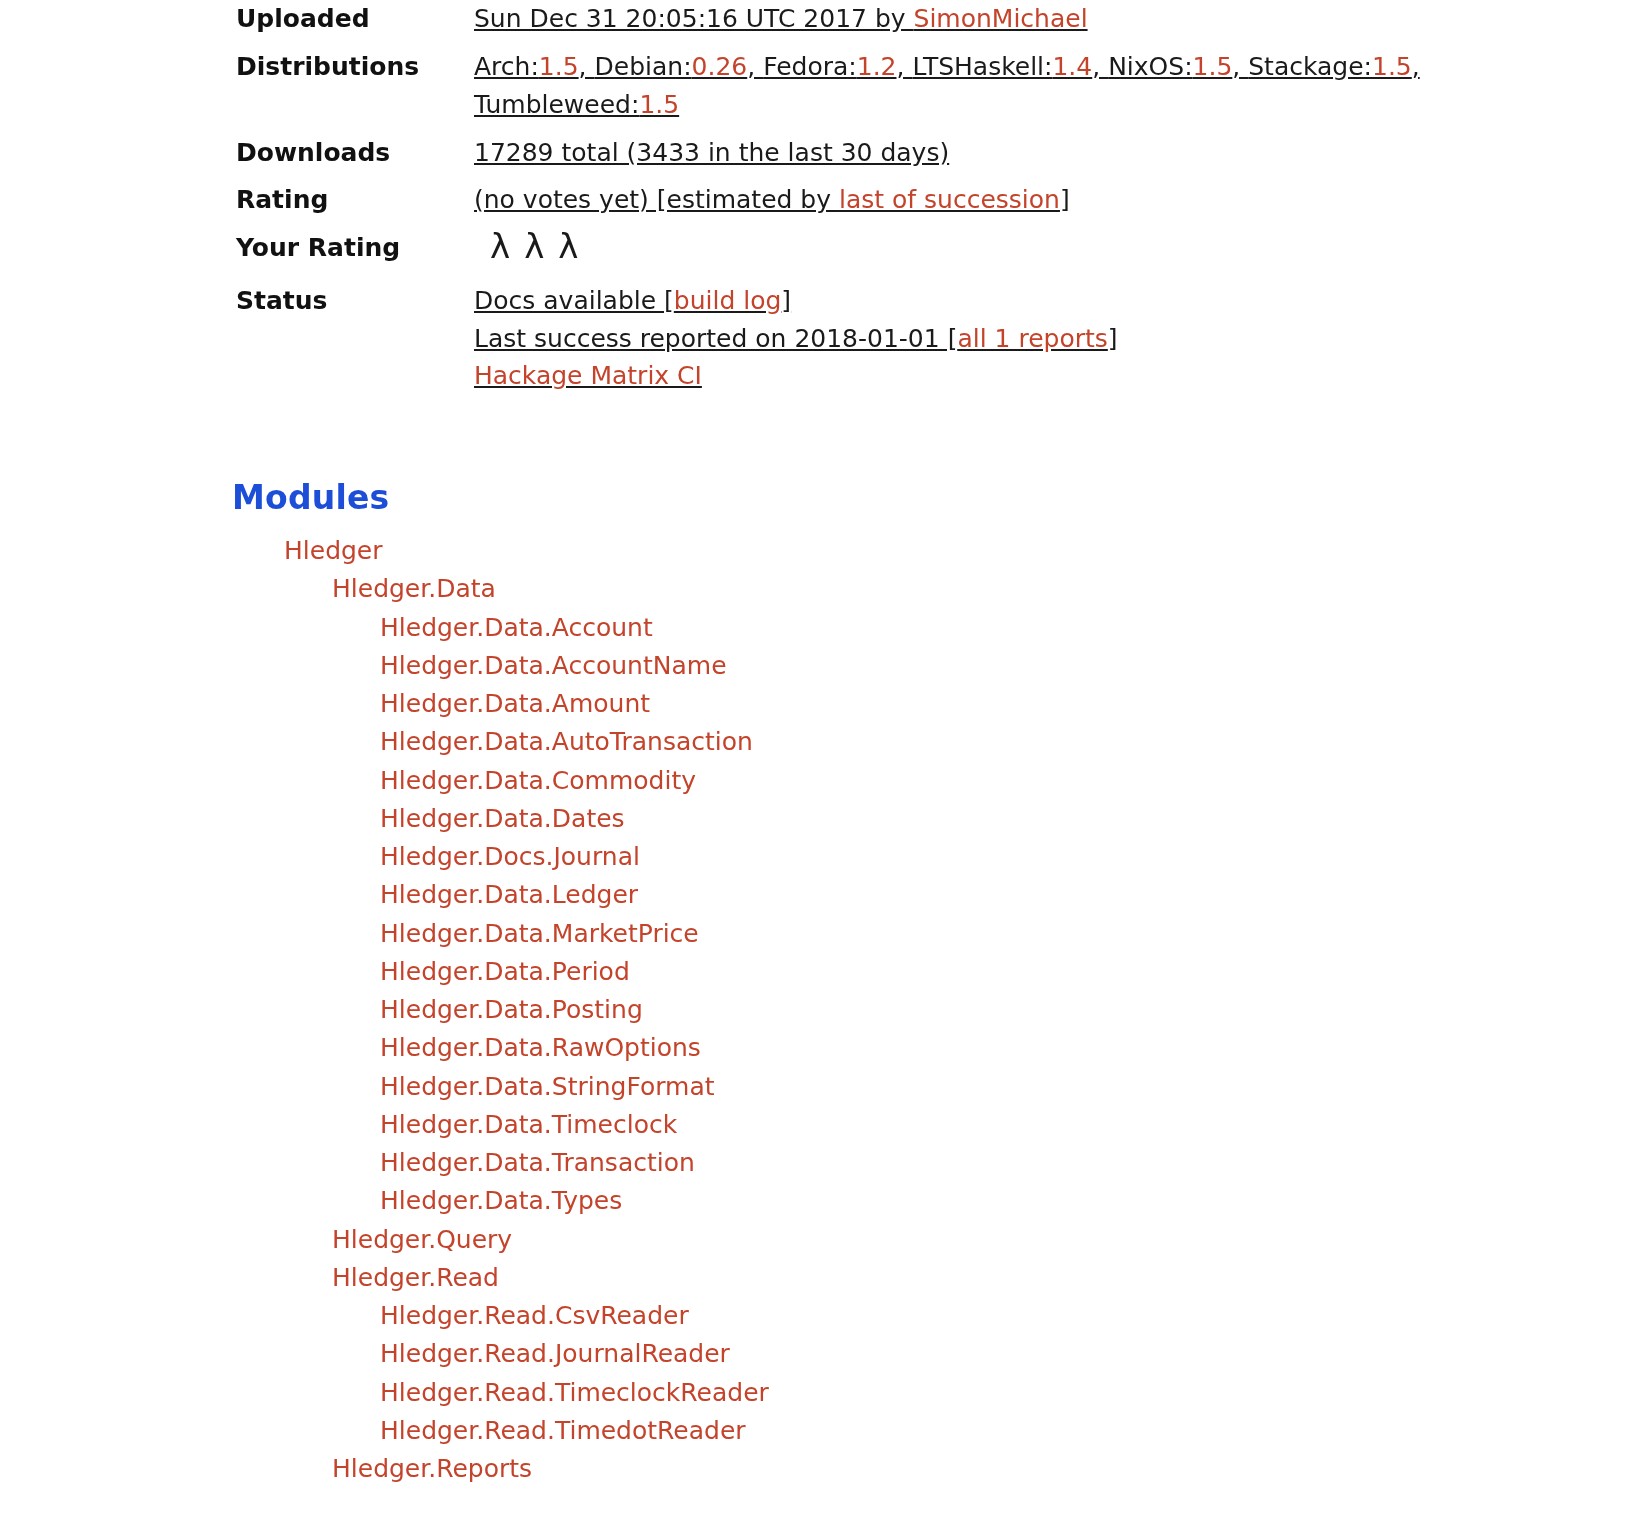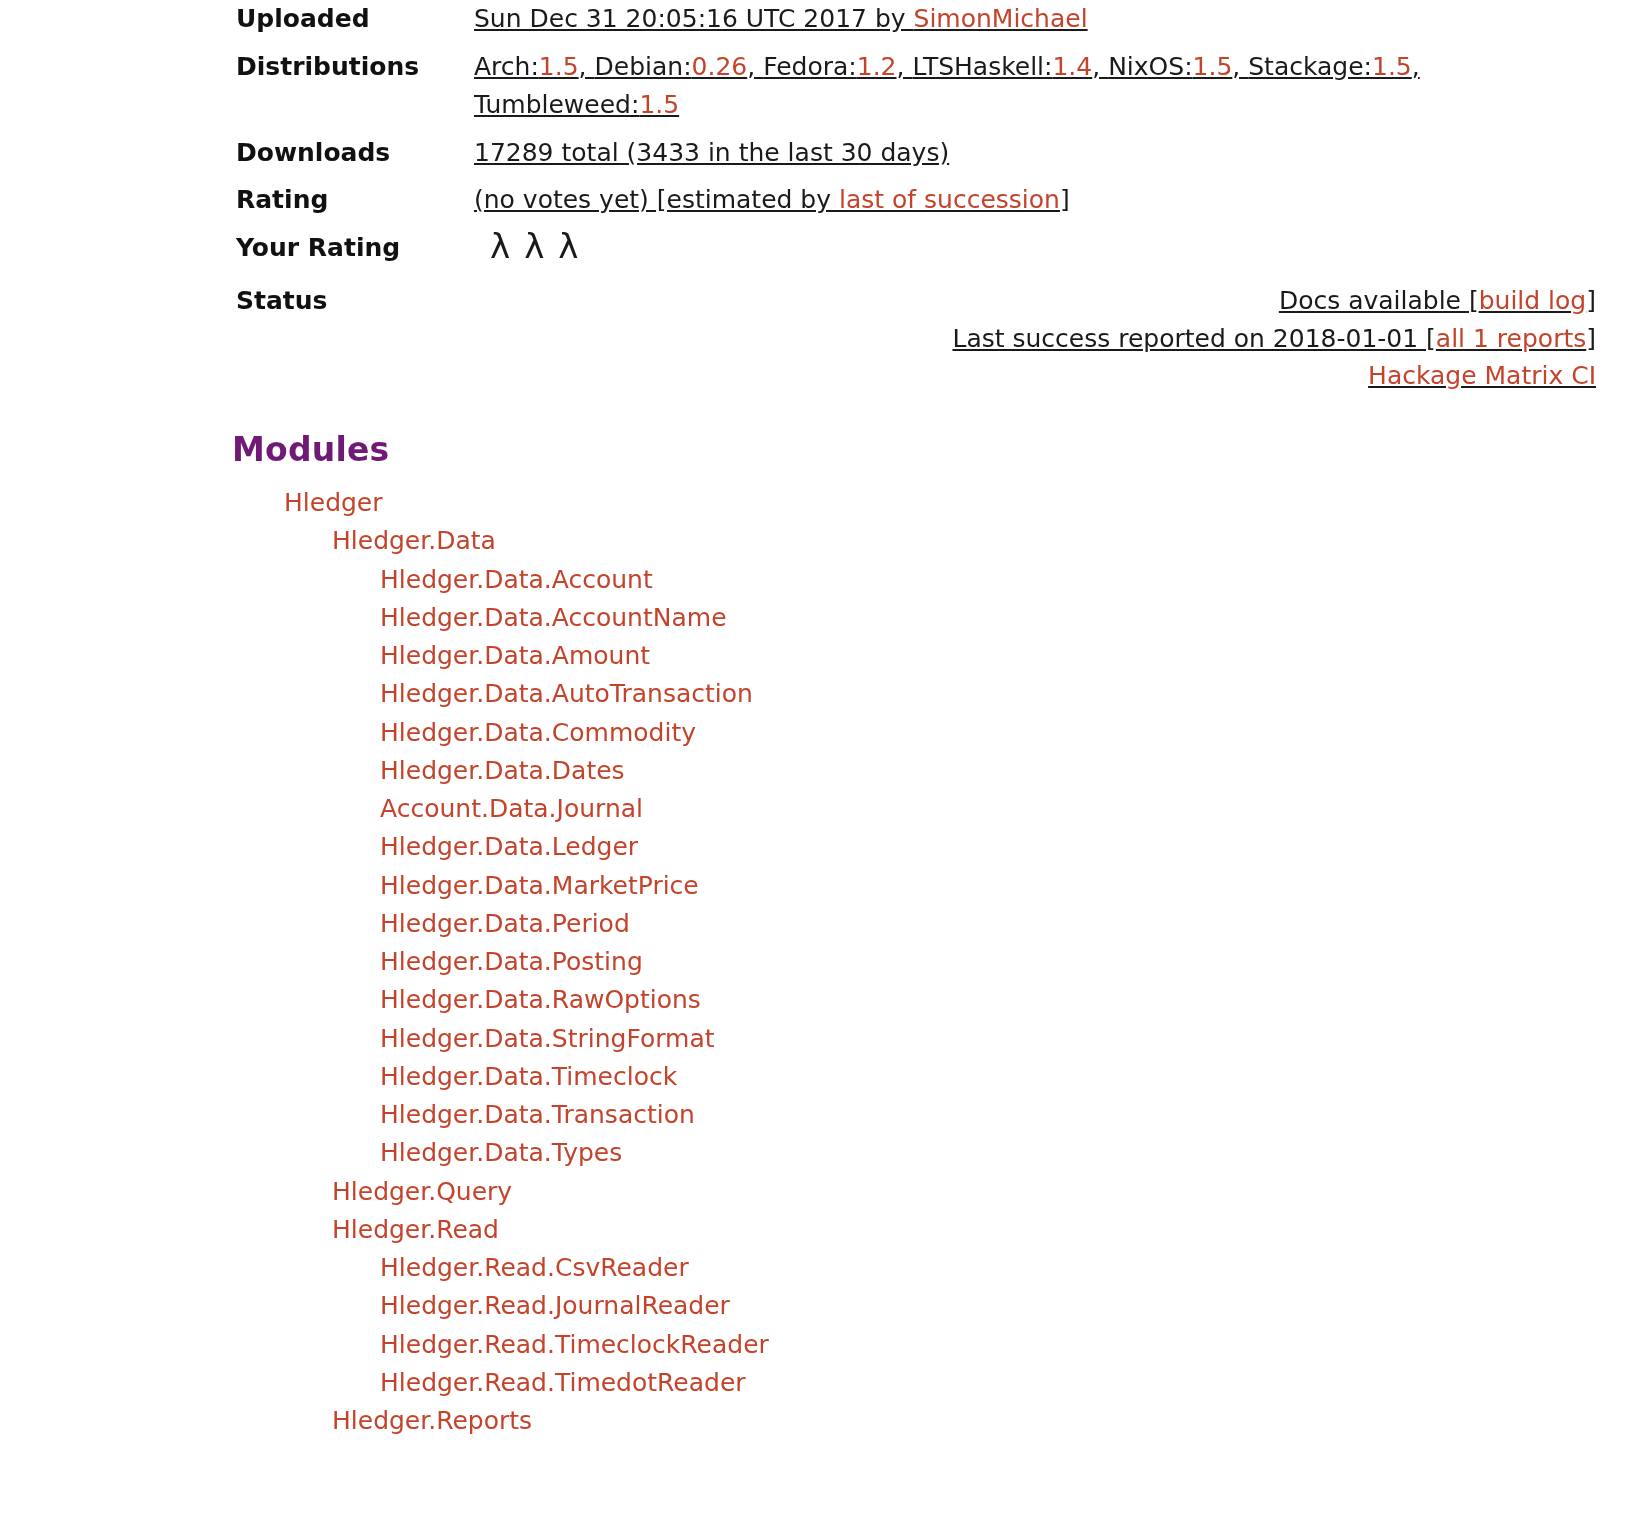--- a/index.html
+++ b/index.html
@@ -62,28 +62,27 @@
     line-height: 1.0;
     display: inline-block;
     margin-left: 16px;
   }
   .lambda {
     cursor: pointer;
   }
   .status-line {
     display: block;
     line-height: 1.5;
-    text-align: right;
   }
   
   h2.modules-heading {
-    color: #701a75;
+    color: #1d4ed8;
     font-size: 33px;
     font-weight: bold;
-    margin: 16px 0 10px 232px;
+    margin: 64px 0 10px 232px;
     letter-spacing: 0.2px;
   }
   ul.modtree {
     list-style: none;
     margin: 0;
     padding: 0;
   }
   .modtree li {
     font-size: 25px;
     line-height: 1.53;
@@ -151,21 +150,21 @@
 
   <ul class="modtree">
     <li class="lvl1"><a class="link">Hledger</a></li>
     <li class="lvl2"><a class="link">Hledger.Data</a></li>
     <li class="lvl3"><a class="link">Hledger.Data.Account</a></li>
     <li class="lvl3"><a class="link">Hledger.Data.AccountName</a></li>
     <li class="lvl3"><a class="link">Hledger.Data.Amount</a></li>
     <li class="lvl3"><a class="link">Hledger.Data.AutoTransaction</a></li>
     <li class="lvl3"><a class="link">Hledger.Data.Commodity</a></li>
     <li class="lvl3"><a class="link">Hledger.Data.Dates</a></li>
-    <li class="lvl3"><a class="link">Account.Data.Journal</a></li>
+    <li class="lvl3"><a class="link">Hledger.Docs.Journal</a></li>
     <li class="lvl3"><a class="link">Hledger.Data.Ledger</a></li>
     <li class="lvl3"><a class="link">Hledger.Data.MarketPrice</a></li>
     <li class="lvl3"><a class="link">Hledger.Data.Period</a></li>
     <li class="lvl3"><a class="link">Hledger.Data.Posting</a></li>
     <li class="lvl3"><a class="link">Hledger.Data.RawOptions</a></li>
     <li class="lvl3"><a class="link">Hledger.Data.StringFormat</a></li>
     <li class="lvl3"><a class="link">Hledger.Data.Timeclock</a></li>
     <li class="lvl3"><a class="link">Hledger.Data.Transaction</a></li>
     <li class="lvl3"><a class="link">Hledger.Data.Types</a></li>
     <li class="lvl2"><a class="link">Hledger.Query</a></li>

